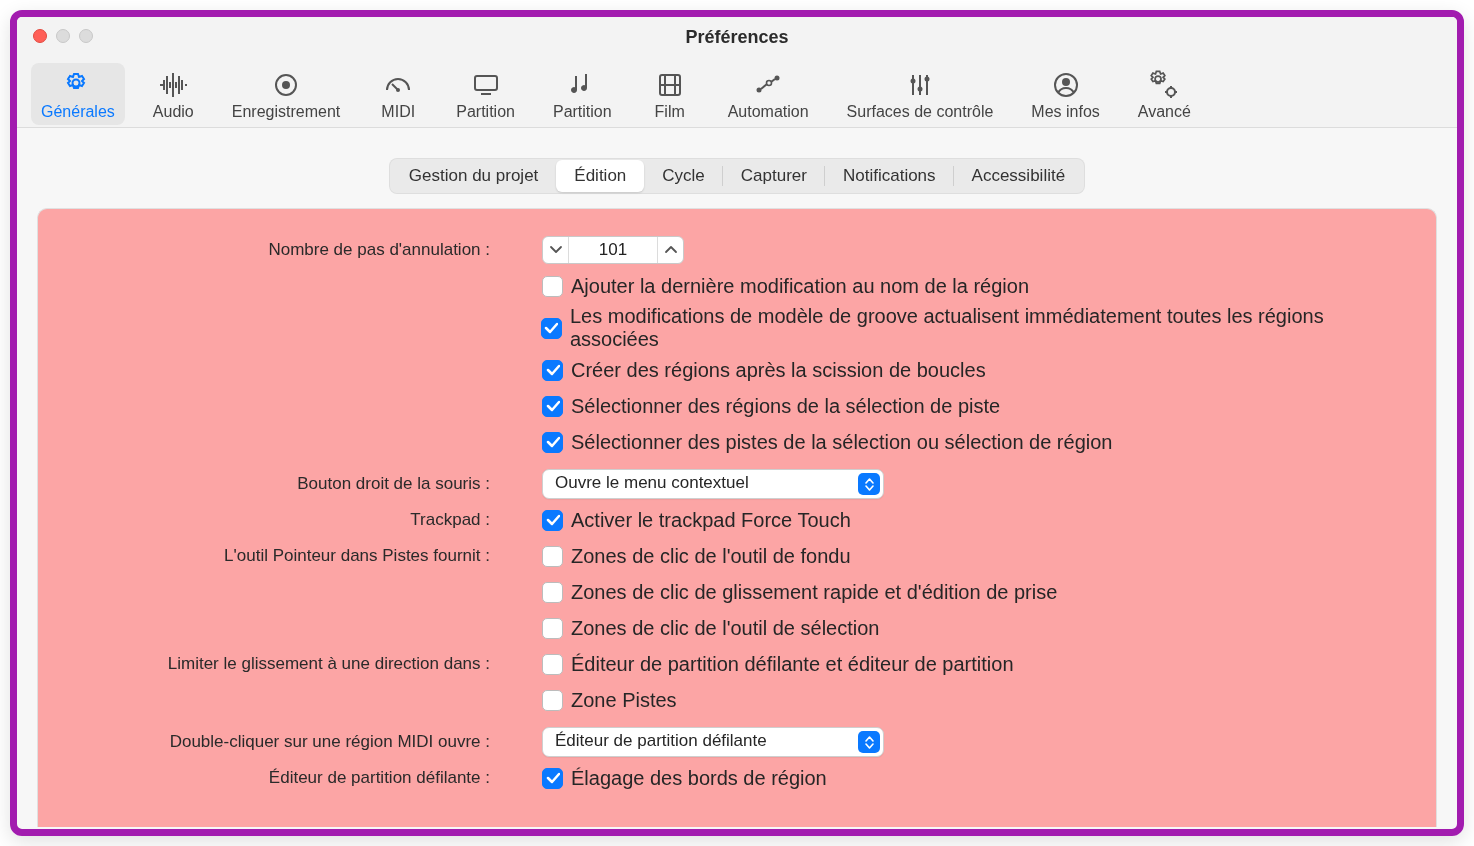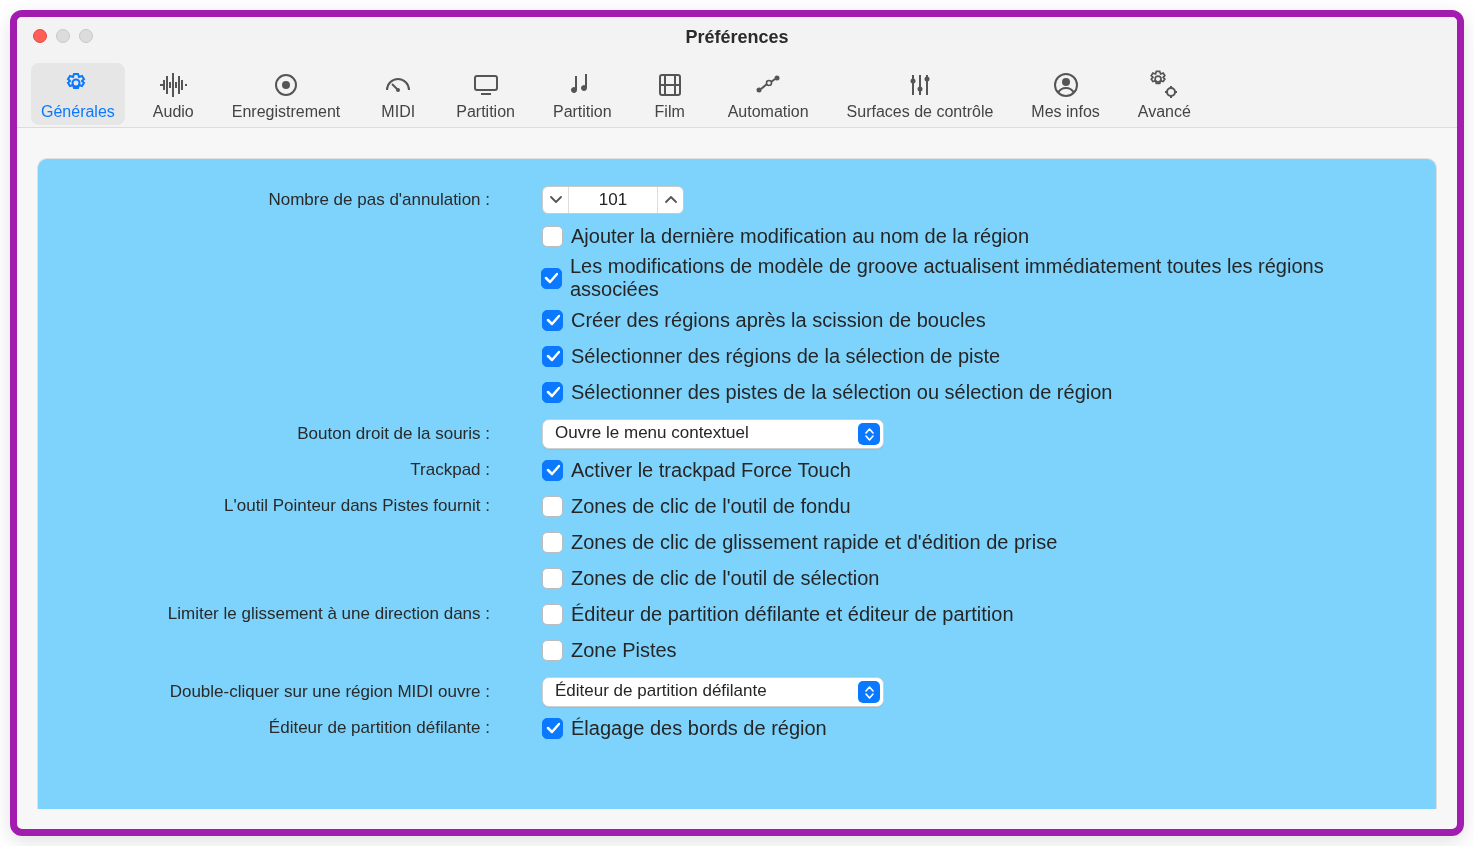--- a/index.html
+++ b/index.html
@@ -127,21 +127,21 @@
   }
   .seg-item.active::before,
   .seg-item.active + .seg-item::before { display: none; }
 
   .panel {
     width: 100%;
     border: 1px solid #e0e0e0;
     border-top-left-radius: 10px;
     border-top-right-radius: 10px;
     border-bottom: none;
-    background: #7dd3fc;
+    background: #fca5a5;
     padding: 24px 20px 30px 20px;
     flex: 1;
   }
   .row {
     display: flex;
     align-items: center;
     min-height: 34px;
     margin-bottom: 2px;
   }
   .row-label {
@@ -405,20 +405,28 @@
         <span class="icon">
           <svg viewBox="0 0 30 30" style="color:#555">
             <use href="#ic-gears"></use>
           </svg>
         </span>
         <span class="tb-label">Avancé</span>
       </div>
     </div>
 
   <div class="body">
+    <div class="segmented" id="segmented">
+        <div class="seg-item">Gestion du projet</div>
+        <div class="seg-item active">Édition</div>
+        <div class="seg-item">Cycle</div>
+        <div class="seg-item">Capturer</div>
+        <div class="seg-item">Notifications</div>
+        <div class="seg-item">Accessibilité</div>
+      </div>
 
     <div class="panel">
 
       <div class="row">
         <div class="row-label">Nombre de pas d'annulation :</div>
         <div class="row-ctrl">
           <div class="stepper">
             <div class="btn">
                 <svg width="14" height="14" viewBox="0 0 14 14">
                   <use href="#ic-chev-down"></use>

